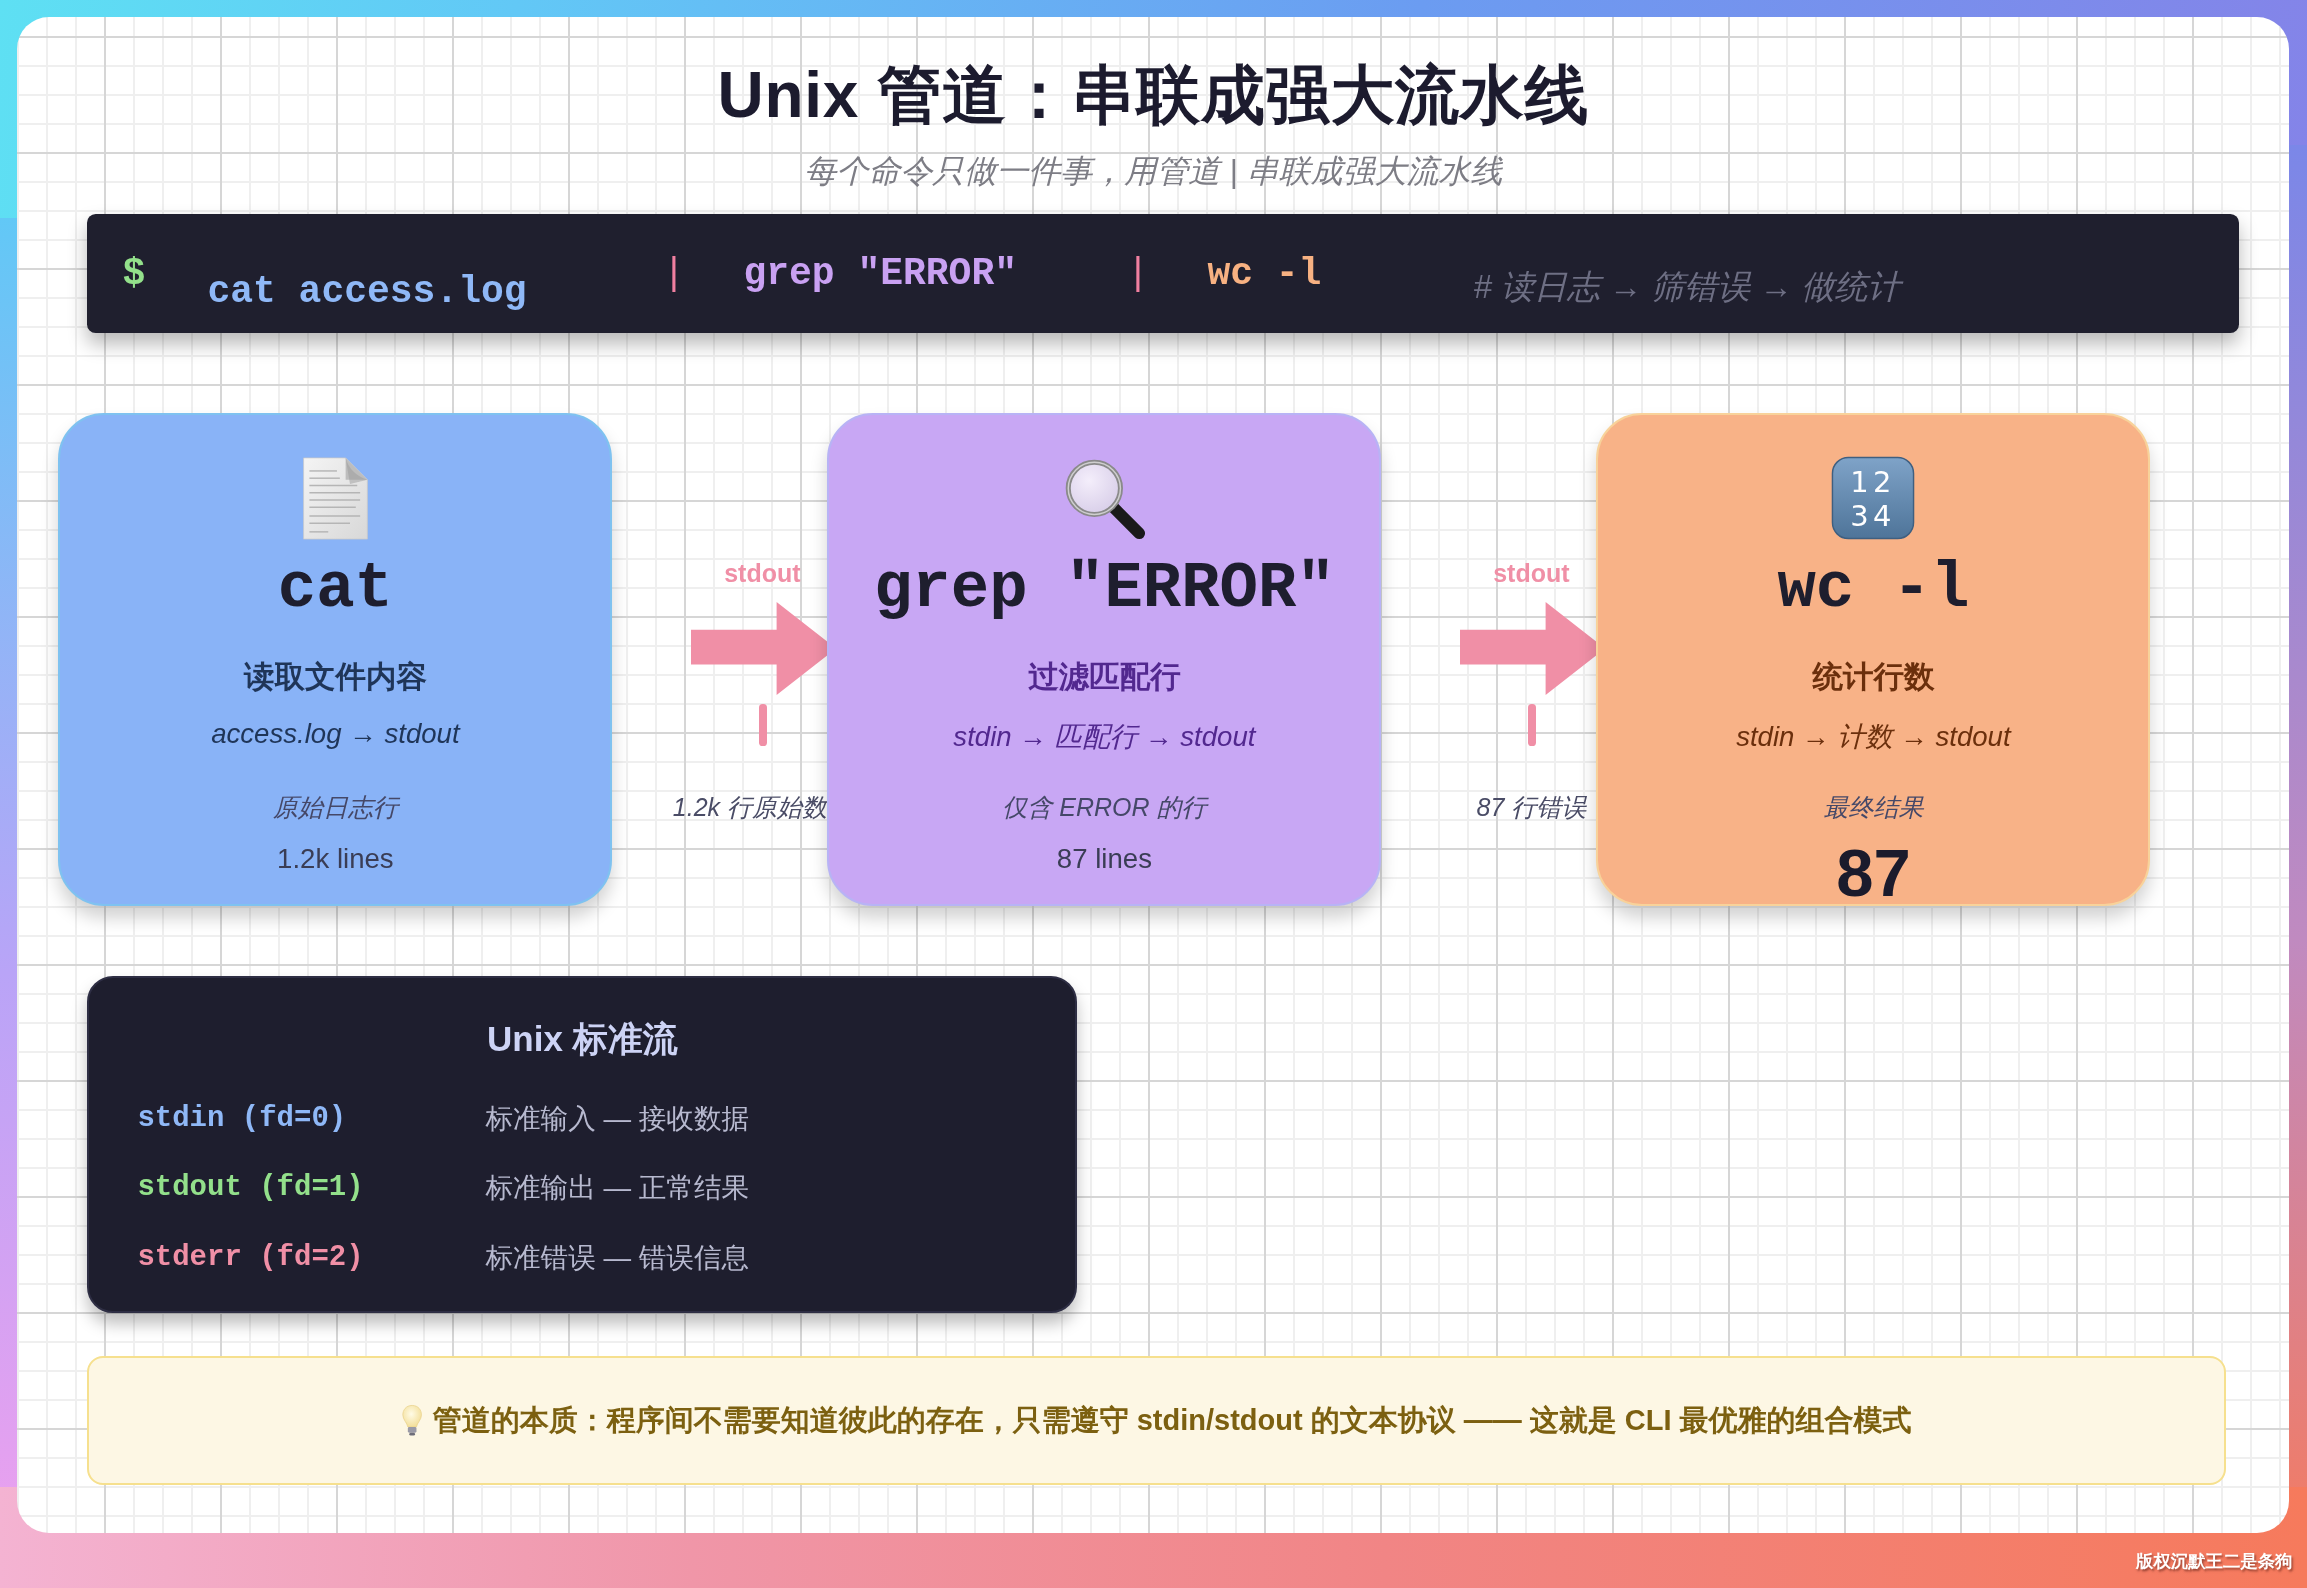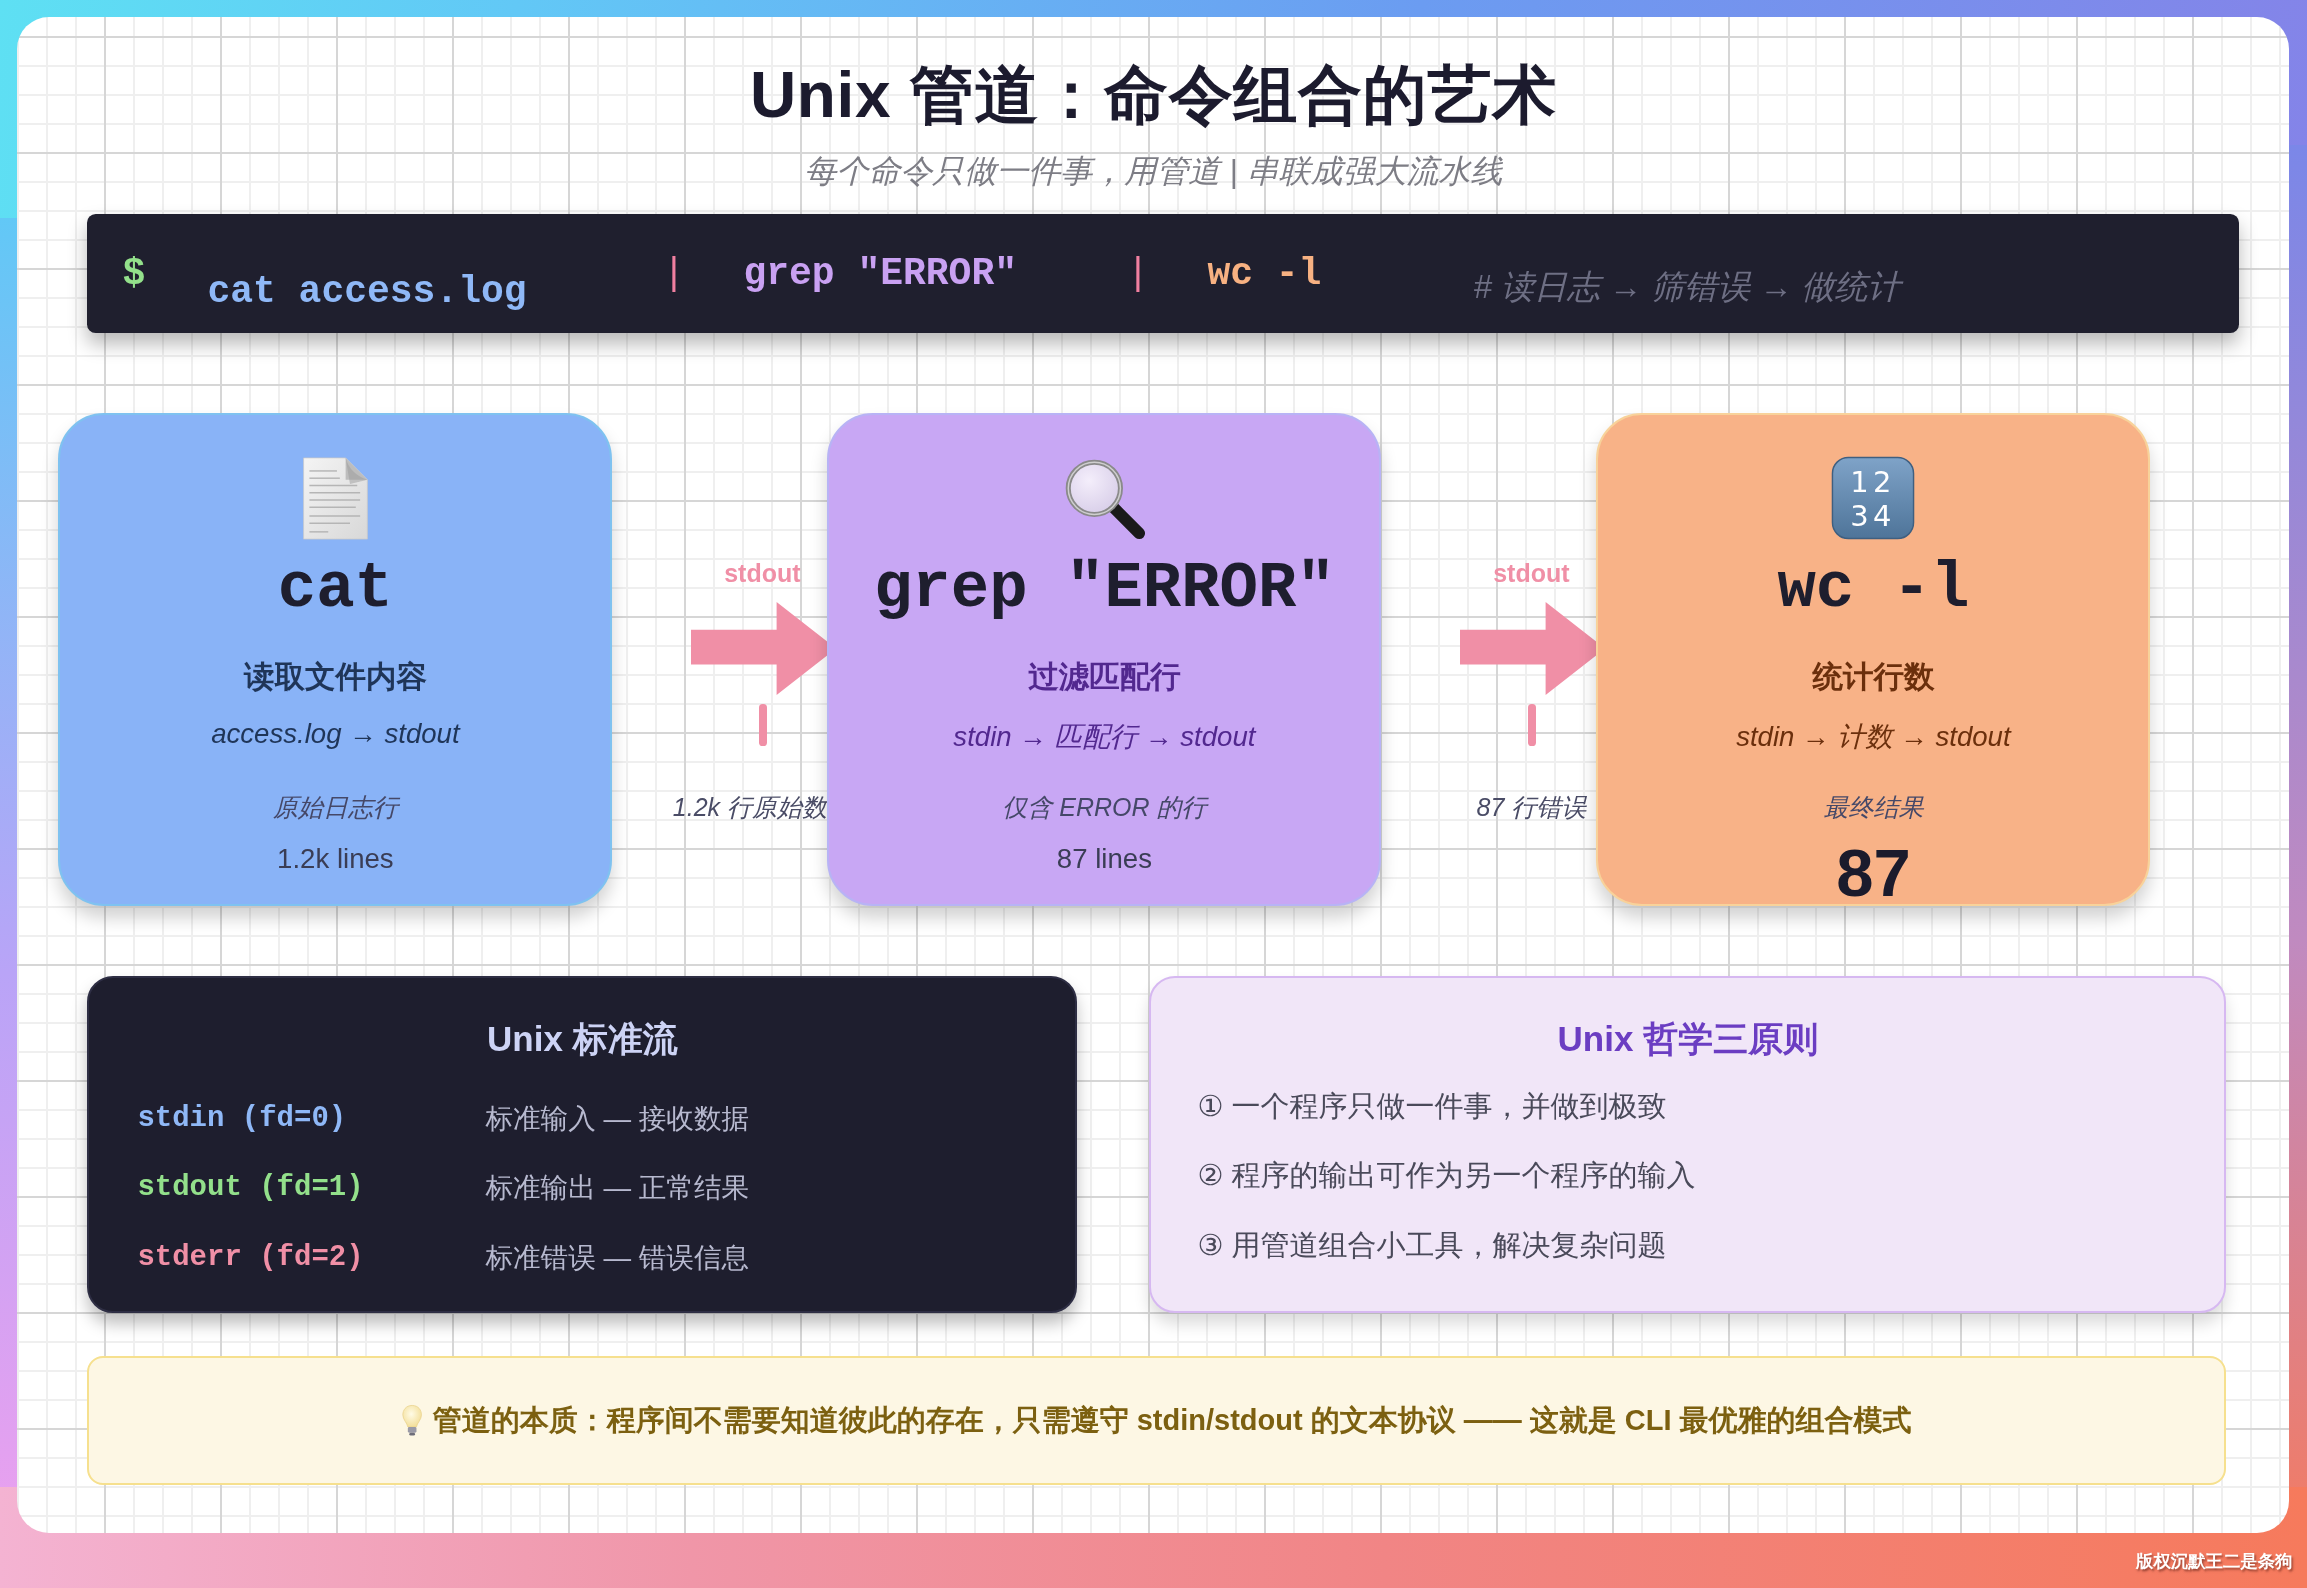--- a/index.html
+++ b/index.html
@@ -129,21 +129,21 @@
 </style>
 </head>
 <body>
 
 <div class="frame-left"></div>
 <div class="frame-right"></div>
 <div class="frame-bottom"></div>
 
 <div class="canvas">
 
-  <div class="title">Unix 管道：命令组合的艺术</div>
+  <div class="title">Unix 管道：串联成强大流水线</div>
   <div class="subtitle">每个命令只做一件事，用管道 | 串联成强大流水线</div>
 
   <div class="cmdbar">
     <span class="c-dollar">$</span>
     <span class="c-cat">cat access.log</span>
     <span class="c-pipe1">|</span>
     <span class="c-grep">grep "ERROR"</span>
     <span class="c-pipe2">|</span>
     <span class="c-wc">wc -l</span>
     <span class="c-comment"># 读日志 → 筛错误 → 做统计</span>
@@ -250,26 +250,20 @@
     <div class="stream-row row-1">
       <span class="stream-name" style="color:#93e08b">stdout (fd=1)</span>
       <span class="stream-desc">标准输出 — 正常结果</span>
     </div>
     <div class="stream-row row-2">
       <span class="stream-name" style="color:#f08fa6">stderr (fd=2)</span>
       <span class="stream-desc">标准错误 — 错误信息</span>
     </div>
   </div>
 
-  <div class="panel-philo">
-    <div class="panel-title">Unix 哲学三原则</div>
-    <div class="principle p-0">① 一个程序只做一件事，并做到极致</div>
-    <div class="principle p-1">② 程序的输出可作为另一个程序的输入</div>
-    <div class="principle p-2">③ 用管道组合小工具，解决复杂问题</div>
-  </div>
 
   <div class="banner">
     <span class="banner-icon">
       <svg width="20.3" height="33" viewBox="0 0 28 46">
         <defs>
           <radialGradient id="bulb" cx="0.45" cy="0.4" r="0.6">
             <stop offset="0" stop-color="#fffbe6"></stop>
               <stop offset="1" stop-color="#f3df9a"></stop>
           </radialGradient>
         </defs>

